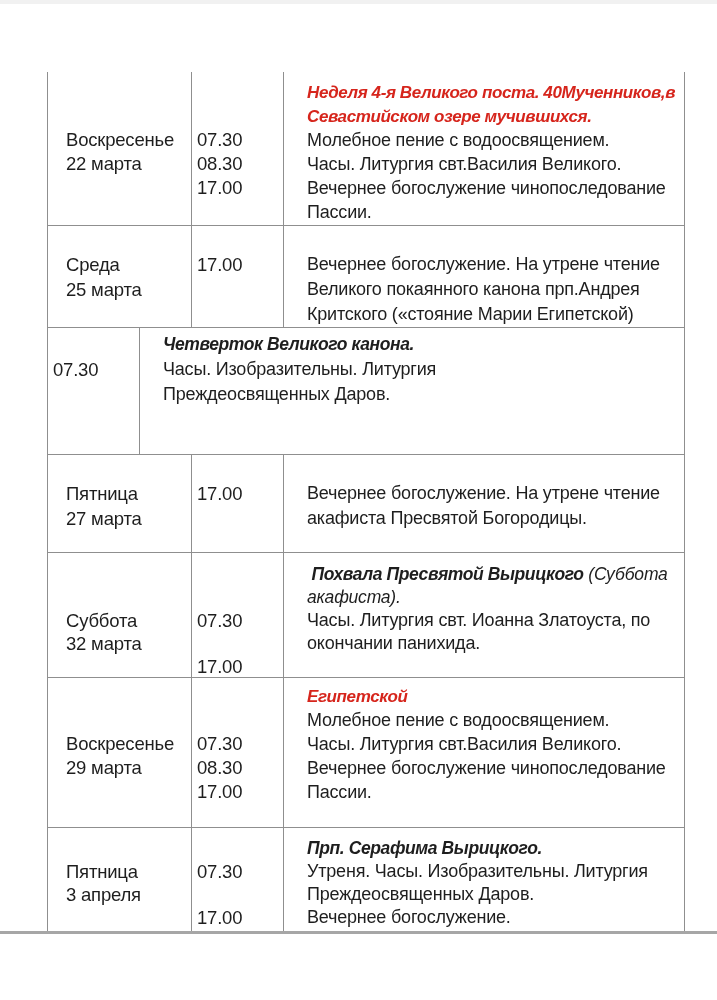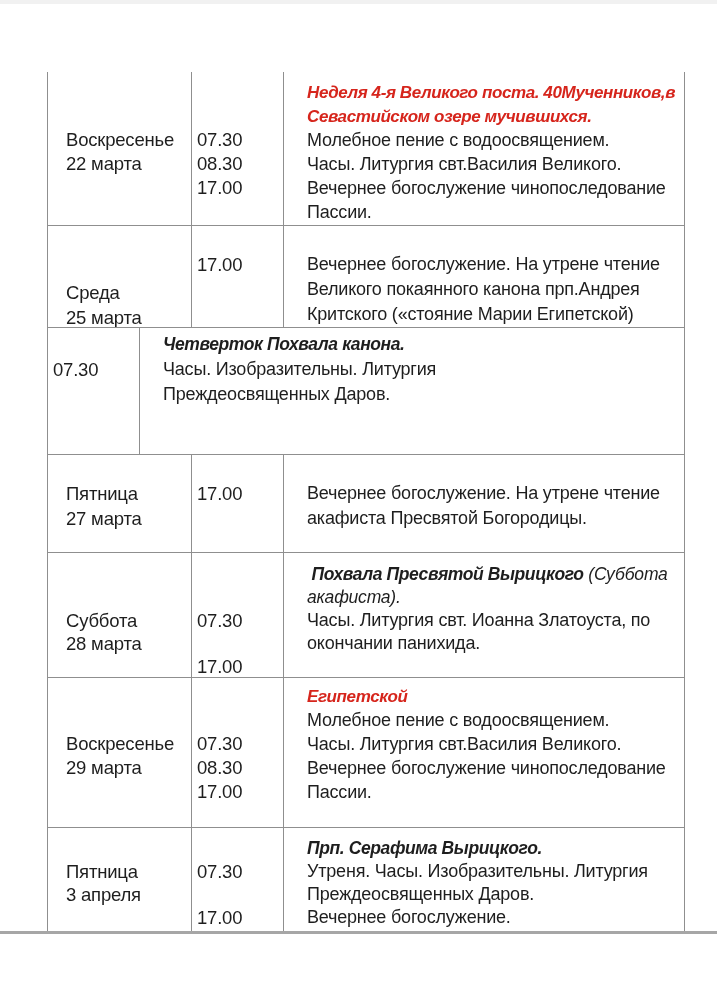--- a/index.html
+++ b/index.html
@@ -64,56 +64,56 @@
           <div class="line"><span class="seg-red">Неделя 4-я Великого поста. 40Мученников,в</span></div>
           <div class="line"><span class="seg-red">Севастийском озере мучившихся.</span></div>
           <div class="line"><span class="seg-n">Молебное пение с водоосвящением.</span></div>
           <div class="line"><span class="seg-n">Часы. Литургия свт.Василия Великого.</span></div>
           <div class="line"><span class="seg-n">Вечернее богослужение чинопоследование</span></div>
           <div class="line"><span class="seg-n">Пассии.</span></div>
         </div>
       </div>
       <div class="row">
         <div class="cell day-cell">
-          <div class="day-block" style="top: calc(var(--pad) + 0 * var(--lh)); margin-top: 28px;"><div class="day-line">Среда</div><div class="day-line">25 марта</div></div>
+          <div class="day-block" style="top: calc(var(--pad) + 0 * var(--lh));"><div class="day-line">Среда</div><div class="day-line">25 марта</div></div>
         </div>
         <div class="cell time-cell">
           <div class="time-entry" style="top: calc(var(--pad) + 0 * var(--lh));">17.00</div>
         </div>
         <div class="cell desc-cell">
           <div class="line"><span class="seg-n">Вечернее богослужение. На утрене чтение</span></div>
           <div class="line"><span class="seg-n">Великого покаянного канона прп.Андрея</span></div>
           <div class="line"><span class="seg-n">Критского («стояние Марии Египетской)</span></div>
         </div>
       </div>
       <div class="row">
         <div class="cell time-cell">
           <div class="time-entry" style="top: calc(var(--pad) + 1 * var(--lh));">07.30</div>
         </div>
         <div class="cell desc-cell">
-          <div class="line"><span class="seg-bi">Четверток Похвала канона.</span></div>
+          <div class="line"><span class="seg-bi">Четверток Великого канона.</span></div>
           <div class="line"><span class="seg-n">Часы. Изобразительны. Литургия</span></div>
           <div class="line"><span class="seg-n">Преждеосвященных Даров.</span></div>
         </div>
       </div>
       <div class="row">
         <div class="cell day-cell">
           <div class="day-block" style="top: calc(var(--pad) + 0 * var(--lh));"><div class="day-line">Пятница</div><div class="day-line">27 марта</div></div>
         </div>
         <div class="cell time-cell">
           <div class="time-entry" style="top: calc(var(--pad) + 0 * var(--lh));">17.00</div>
         </div>
         <div class="cell desc-cell">
           <div class="line"><span class="seg-n">Вечернее богослужение. На утрене чтение</span></div>
           <div class="line"><span class="seg-n">акафиста Пресвятой Богородицы.</span></div>
         </div>
       </div>
       <div class="row">
         <div class="cell day-cell">
-          <div class="day-block" style="top: calc(var(--pad) + 2 * var(--lh));"><div class="day-line">Суббота</div><div class="day-line">28 марта</div></div>
+          <div class="day-block" style="top: calc(var(--pad) + 2 * var(--lh));"><div class="day-line">Суббота</div><div class="day-line">32 марта</div></div>
         </div>
         <div class="cell time-cell">
           <div class="time-entry" style="top: calc(var(--pad) + 2 * var(--lh));">07.30</div>
           <div class="time-entry" style="top: calc(var(--pad) + 4 * var(--lh));">17.00</div>
         </div>
         <div class="cell desc-cell">
           <div class="line"><span class="seg-bi"> Похвала Пресвятой Вырицкого</span><span class="seg-i"> (Суббота</span></div>
           <div class="line"><span class="seg-i">акафиста).</span></div>
           <div class="line"><span class="seg-n">Часы. Литургия свт. Иоанна Златоуста, по</span></div>
           <div class="line"><span class="seg-n">окончании панихида.</span></div>

